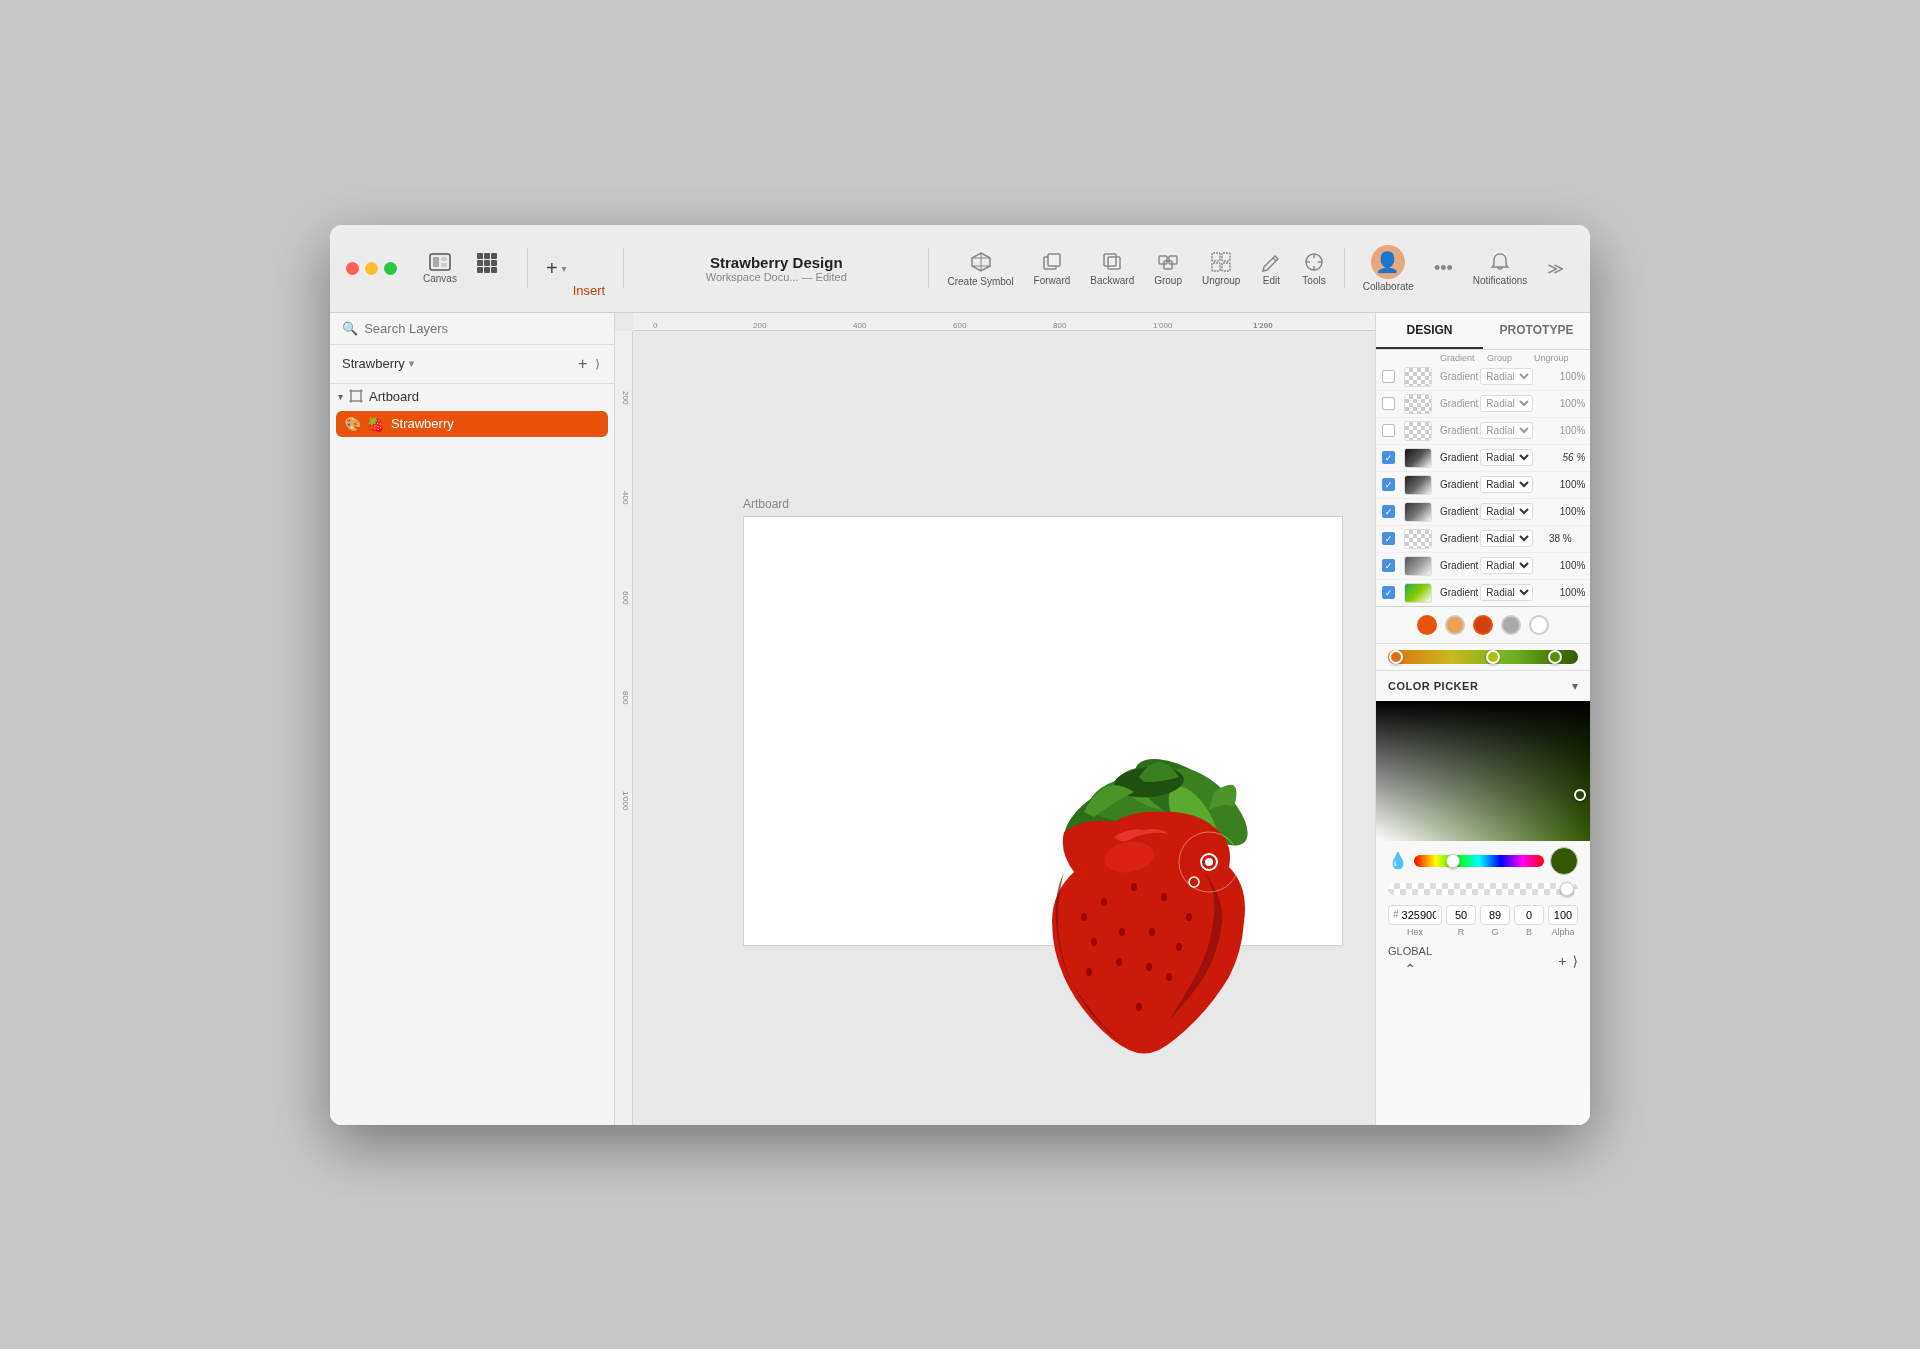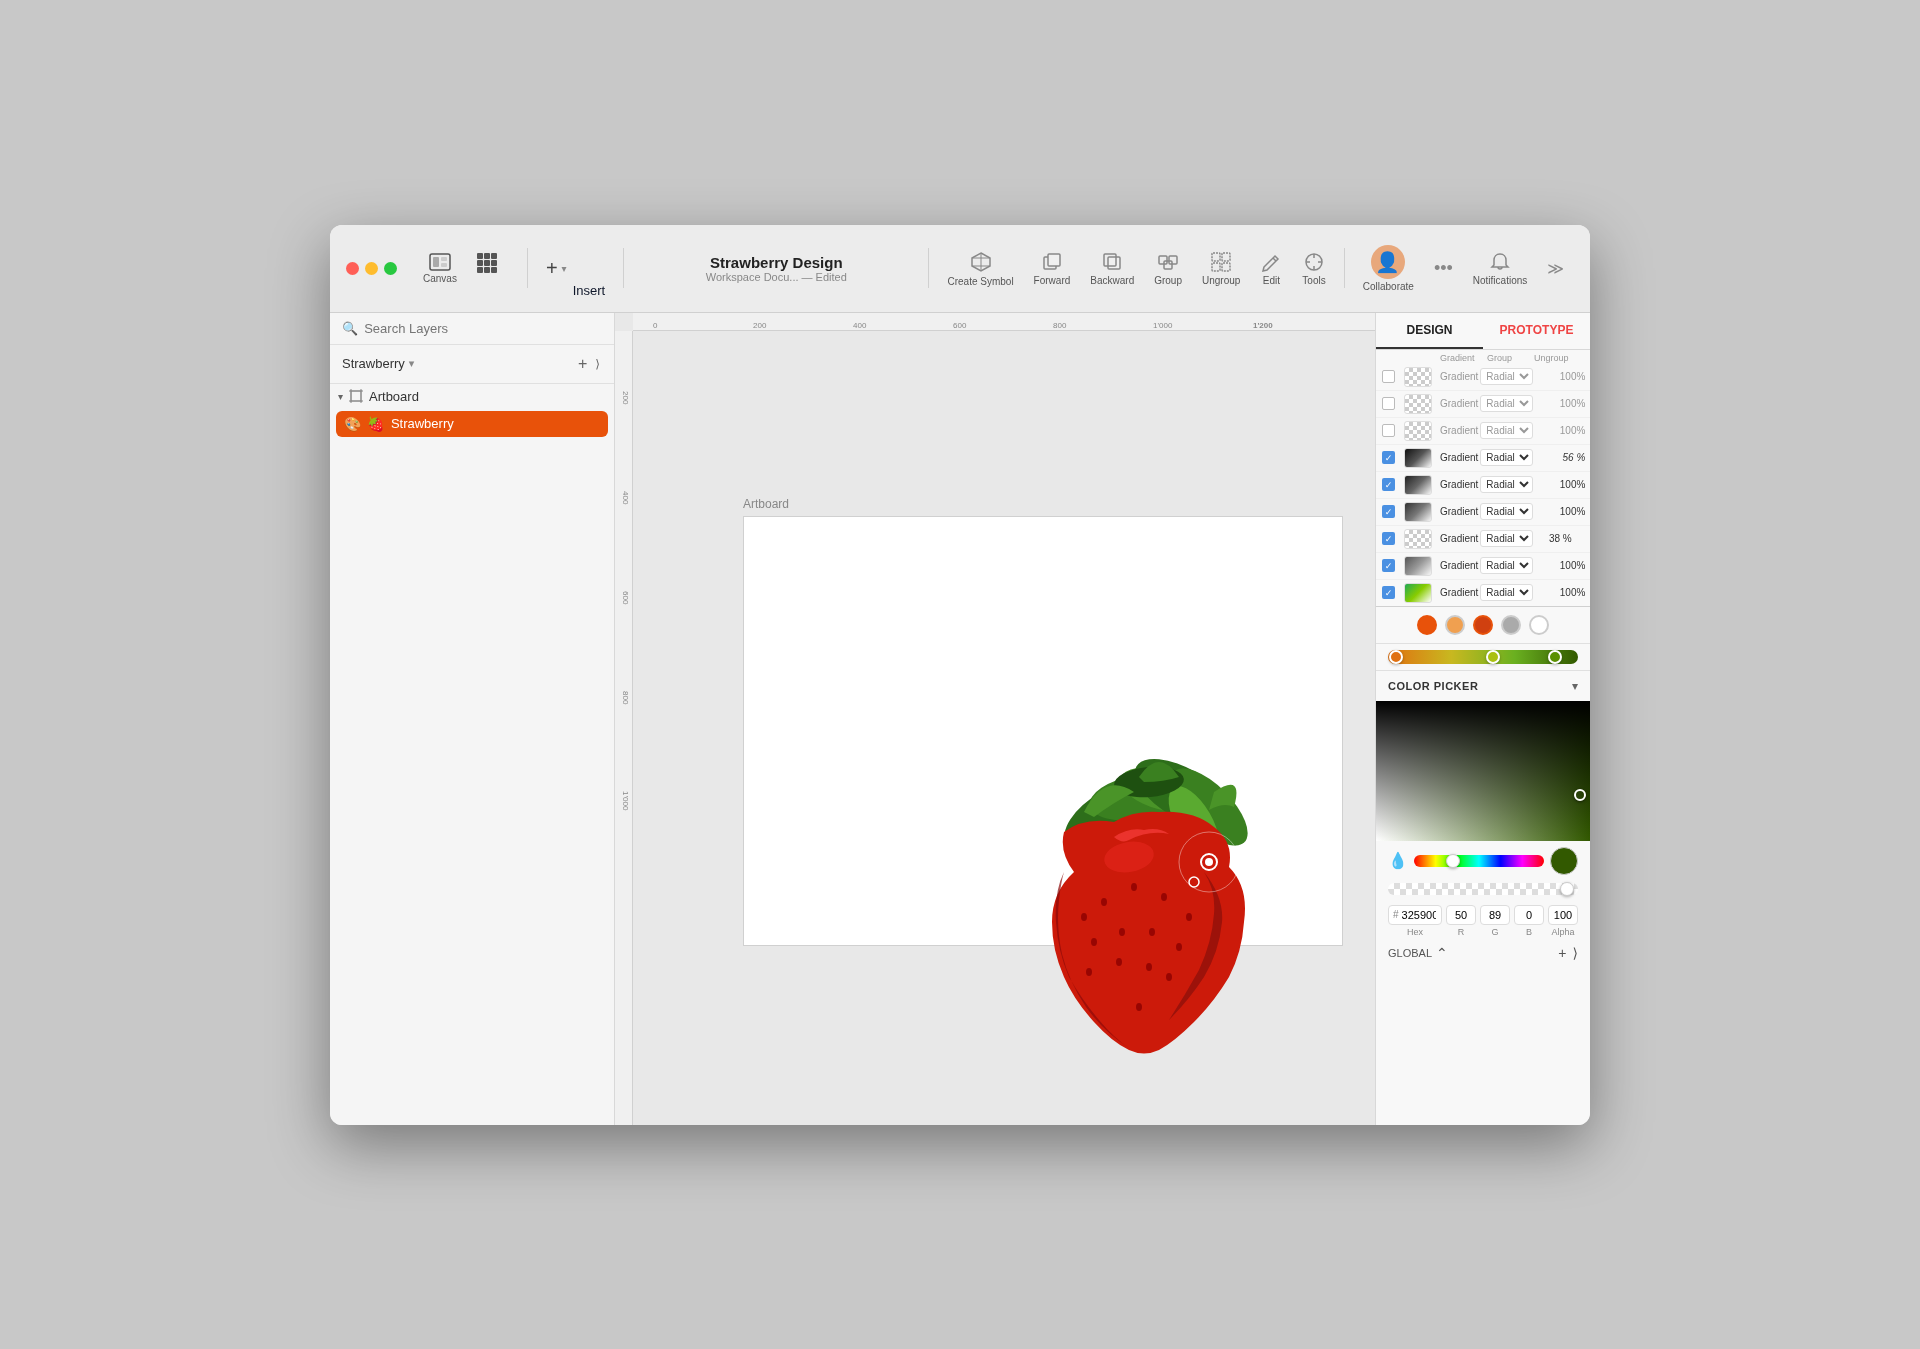--- a/index.html
+++ b/index.html
@@ -271,21 +271,21 @@
       display: flex;
       border-bottom: 1px solid #d8d8d8;
       flex-shrink: 0;
     }
     .panel-tab {
       flex: 1;
       text-align: center;
       padding: 10px;
       font-size: 12px;
       font-weight: 600;
-      color: #ef4444;
+      color: #737373;
       cursor: pointer;
       border-bottom: 2px solid transparent;
     }
     .panel-tab.active {
       color: #222;
       border-bottom: 2px solid #333;
     }
     
     .gradient-stops {
       display: flex;
@@ -551,21 +551,21 @@
       </div>
       <span style="font-size:10px;color:#999;">&nbsp;</span>
     </div>
 
     <div class="tb-divider"></div>
 
     <div class="tb-item" style="flex-direction:row;gap:4px;align-items:center;">
       <span style="font-size:20px;color:#444;">+</span>
       <span style="font-size:10px;color:#888;">▾</span>
       <div style="display:flex;flex-direction:column;margin-left:2px;">
-        <span class="tb-label" style="font-size:13px;color:#0f172a;font-weight:500;margin-top:44px;">Insert</span>
+        <span class="tb-label" style="font-size:13px;color:#c2410c;font-weight:500;margin-top:44px;">Insert</span>
       </div>
     </div>
 
     <div class="tb-divider"></div>
 
     <div class="app-title-section">
       <span class="app-title">Strawberry Design</span>
       <span class="app-subtitle">Workspace Docu... — Edited</span>
     </div>
 
@@ -942,21 +942,21 @@
               <input class="color-val-input" value="0" style="">
               <span class="color-val-label">B</span>
             </div>
             <div class="color-val-group">
               <input class="color-val-input" value="100" style="">
               <span class="color-val-label">Alpha</span>
             </div>
           </div>
 
           <div class="color-mode-row">
-            <div style="display:flex;align-items:center;gap:4px;">
+            <div style="display:flex;align-items:center;gap:4px;flex-direction:column;">
               <span class="color-mode-label">GLOBAL</span>
               <button class="color-mode-btn">⌃</button>
             </div>
             <div style="display:flex;gap:6px;">
               <button class="color-mode-btn">+</button>
               <button class="color-mode-btn">⟩</button>
             </div>
           </div>
         </div>
 

